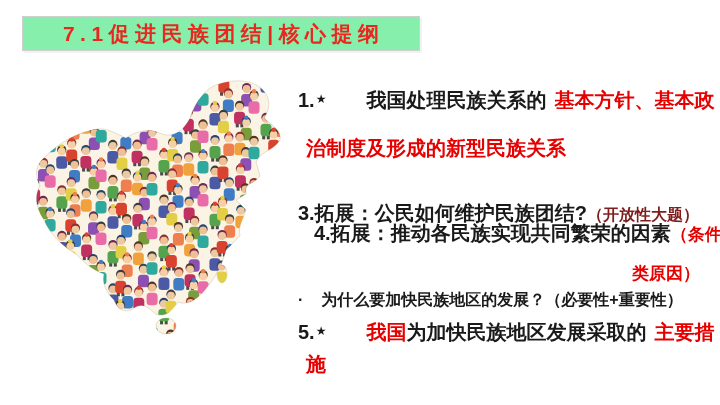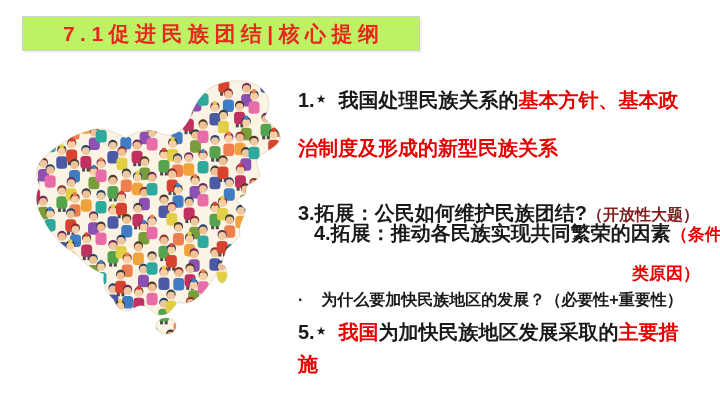--- a/index.html
+++ b/index.html
@@ -7,21 +7,21 @@
     position:relative;
     width:720px;height:405px;
     background:#ffffff;
     overflow:hidden;
     font-family:"Liberation Sans","DejaVu Sans",sans-serif;
   }
   
   .title-box{
     position:absolute;left:22px;top:16px;
     width:396px;height:33px;
-    background:#bef264;
+    background:#86efac;
     border:1px solid #cfcfcf;
     box-shadow:2px 2px 0 rgba(0,0,0,0.05);
     display:flex;align-items:center;justify-content:center;
   }
   .title-text{
     color:#e8281f;
     font-size:21px;
     font-weight:700;
     letter-spacing:0.26em;
     padding-left:0.26em; 
@@ -46,25 +46,25 @@
   .line.l0{top:8px;}
   .line.l1{top:56px;}
   .line.l2{top:85px;}
   .line.l3{top:121px;}
   .line.l4{top:141px;margin-left:16px;}
   .line.l5{top:180px;left:auto;right:22px;}
   .line.l6{top:210px;font-size:16px;}
   .line.l7{top:240px;}
   .line.l8{top:272px;}
   .blk{color:#1a1a1a;}
-  .red{color:#e60000;}
+  .red{color:#e60000;margin-left:8px;}
   .sm{font-size:16px;color:#7f1d1d;}
   .rsm{font-size:17px;color:#e60000;}
   .star{font-size:12px;vertical-align:4px;margin-left:1px;color:#1a1a1a;}
-  .gap{margin-left:12px;}
+  .gap{margin-left:40px;}
   .bgap{margin-left:18px;}
 </style>
 </head>
 <body>
 
 <div class="slide">
 
   <div class="title-box">
     <span class="title-text">7.1促进民族团结|核心提纲</span>
   </div>

